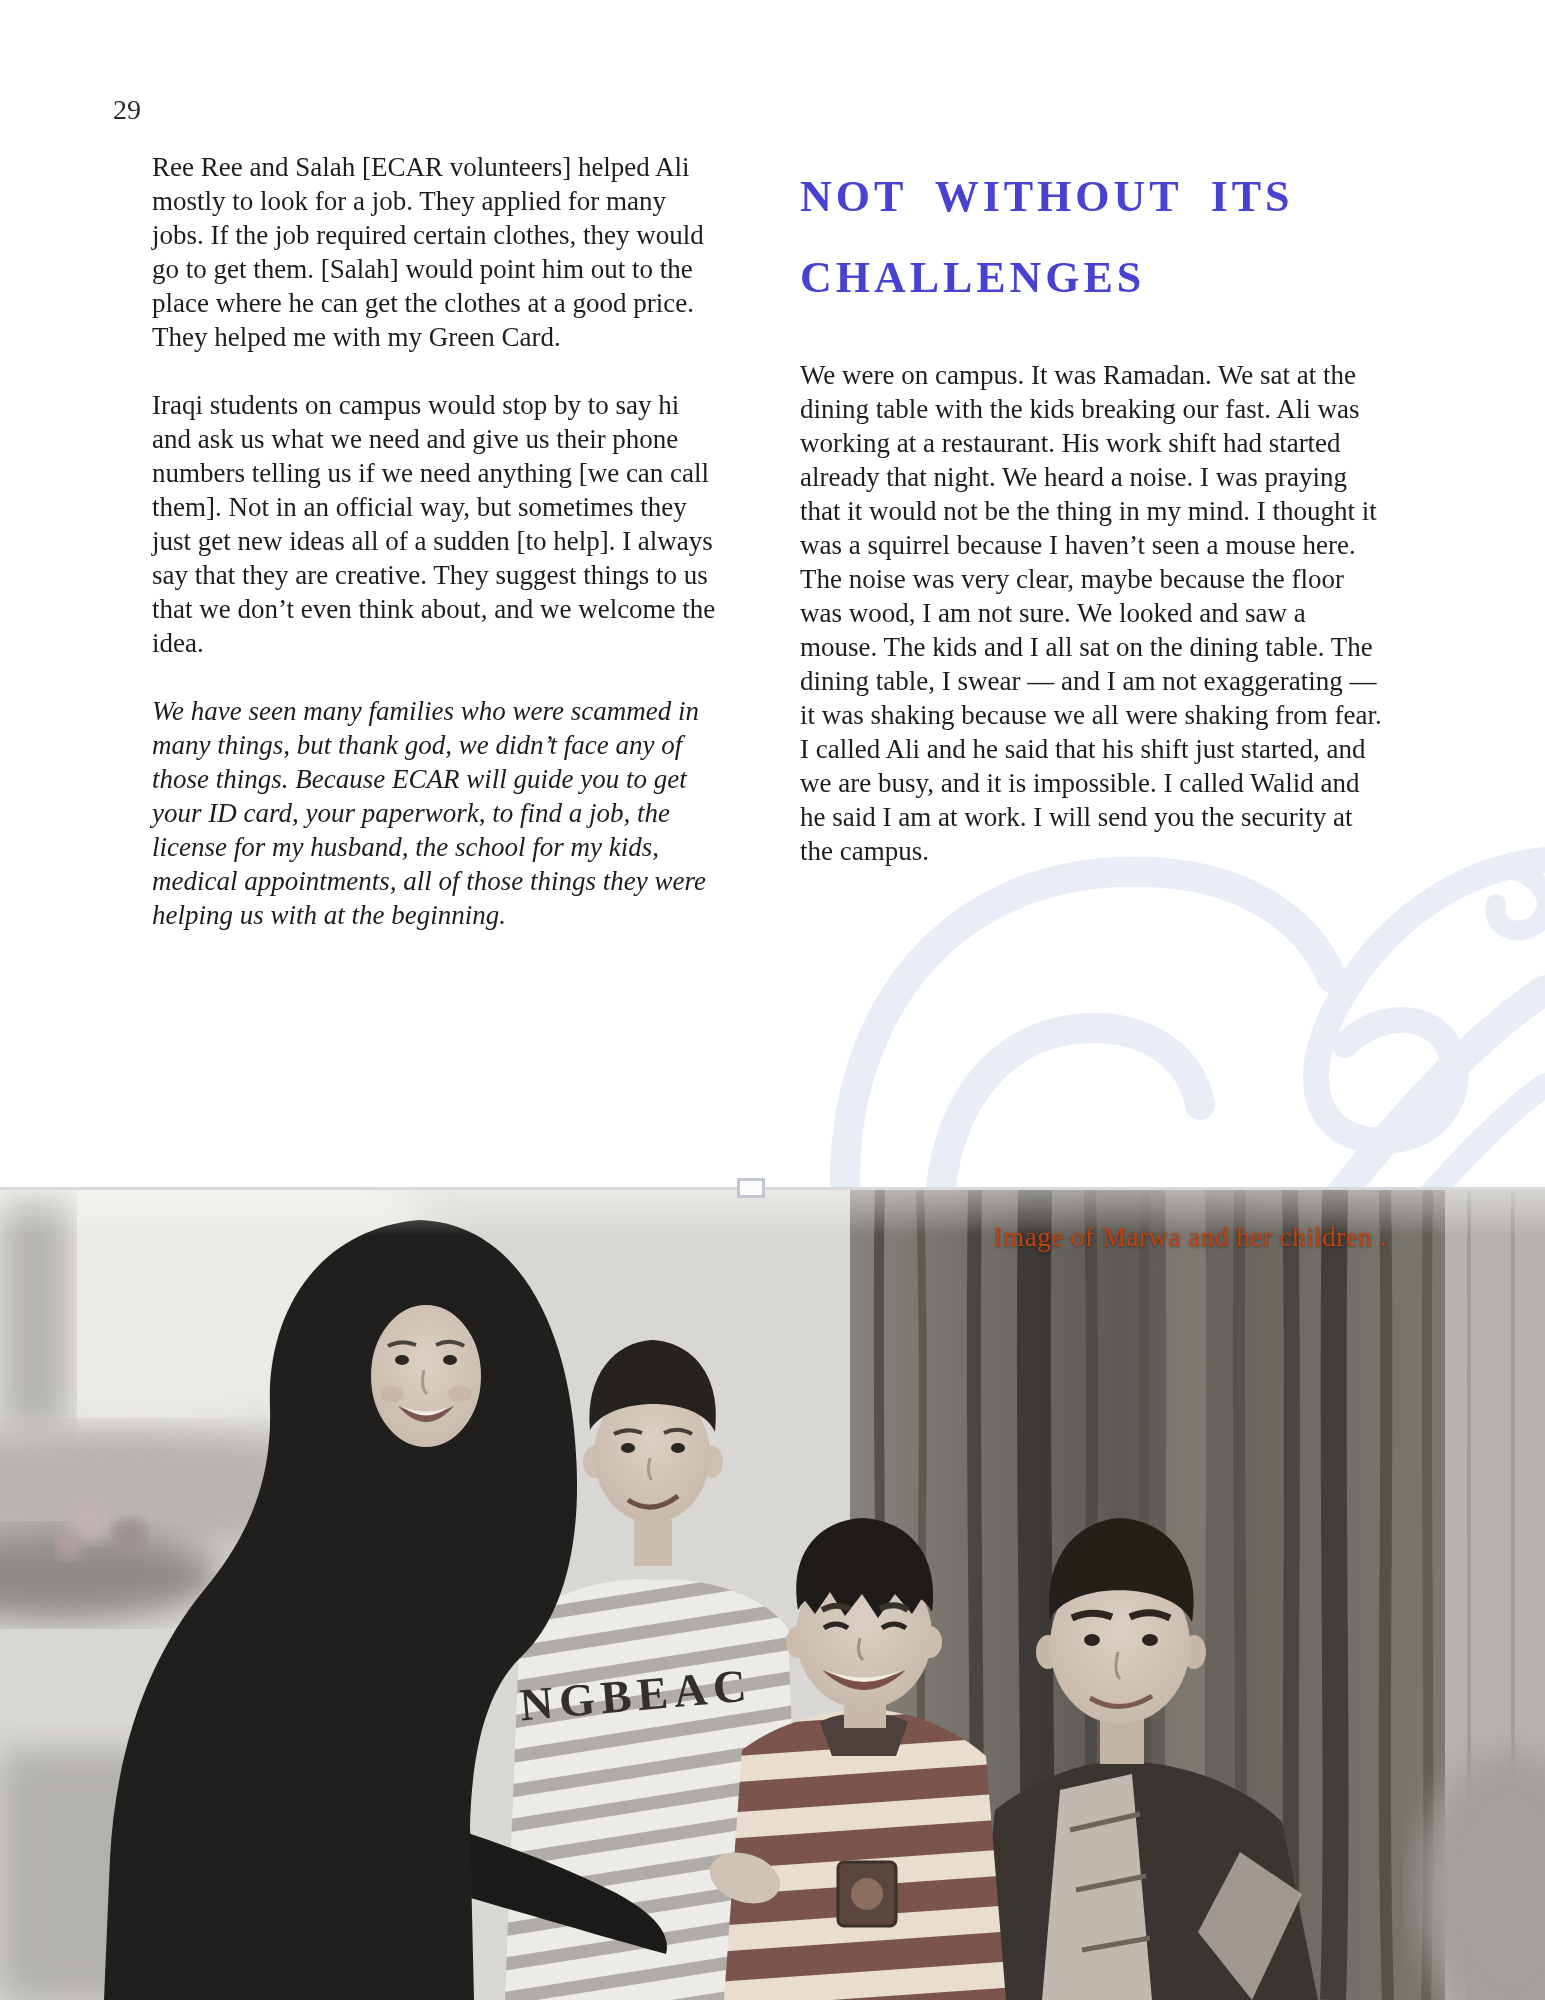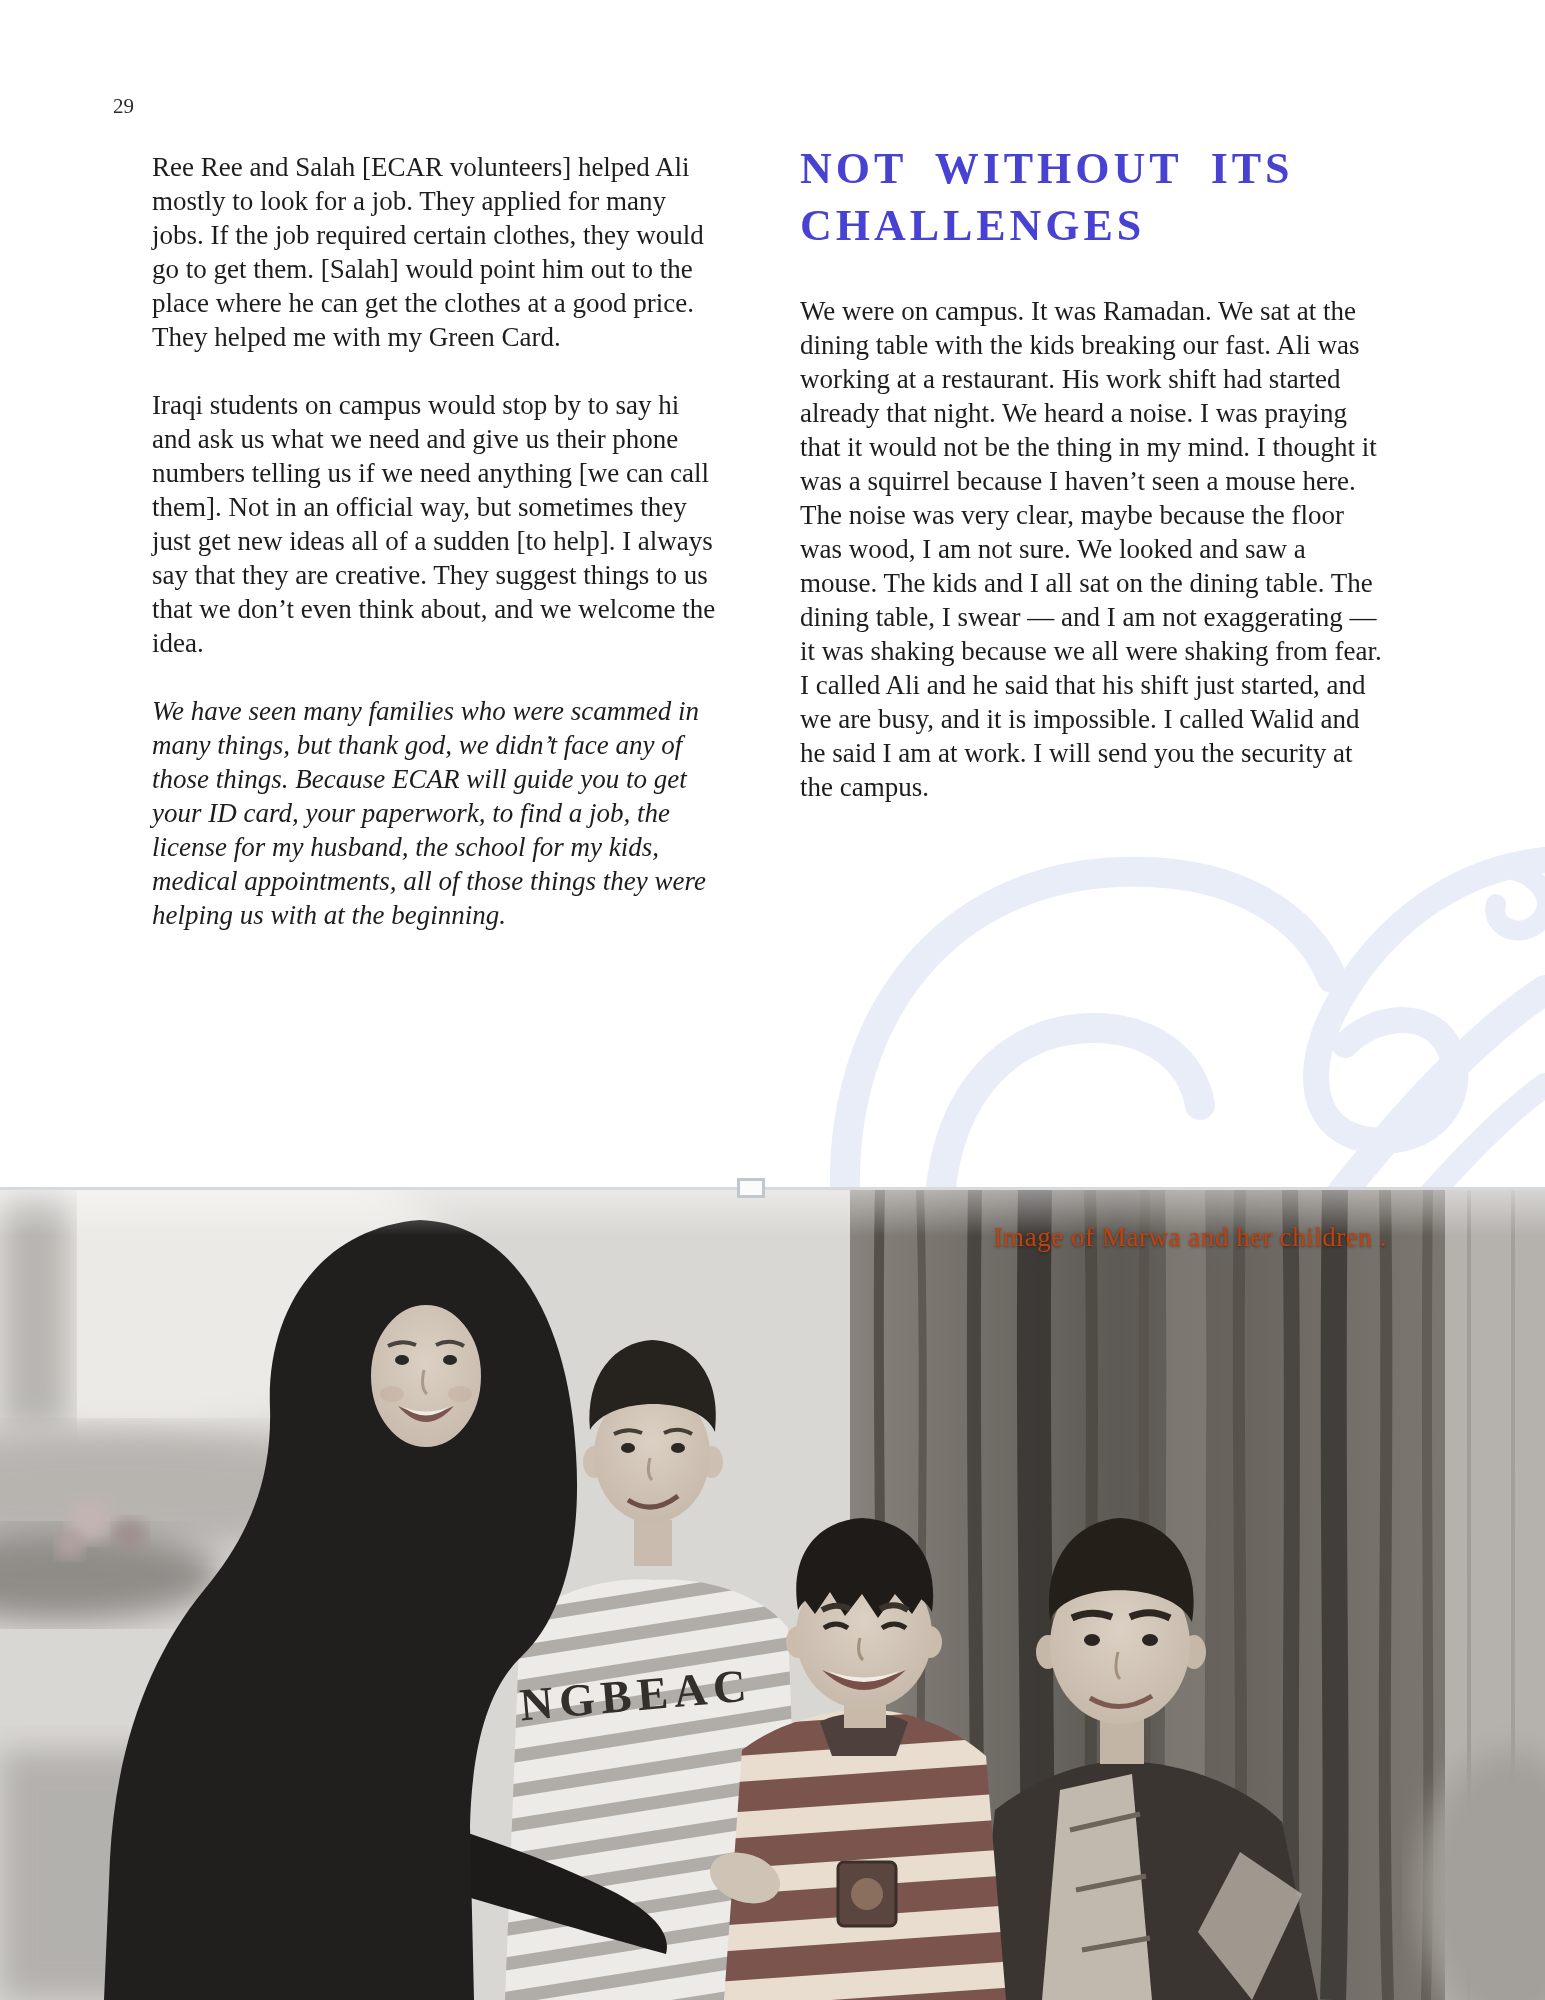--- a/index.html
+++ b/index.html
@@ -2,30 +2,30 @@
 <html><head>
 <meta charset="utf-8">
 <style>
   html,body { margin:0; padding:0; background:#ffffff; }
   .page {
     position:relative; width:1545px; height:2000px; background:#ffffff;
     overflow:hidden; font-family:"Liberation Serif","DejaVu Serif",serif;
   }
   .page-number {
     position:absolute; left:113px; top:94px;
-    font-size:21px; color:#2b2b2b;
+    font-size:28px; color:#2b2b2b;
   }
   .col { position:absolute; color:#1d1d1f; font-size:27px; line-height:34px; }
   .col-left  { left:152px; top:150px; width:572px; }
   .col-right { left:800px; top:140px; width:585px; }
   .col p { margin:0 0 34px 0; }
   .col p.italic { font-style:italic;margin-top:12px; }
   .heading {
-    color:#4842d2; font-weight:bold; font-size:44px; line-height:57px;
-    letter-spacing:.09em; word-spacing:.32em; margin:0 0 40px 0;
+    color:#4842d2; font-weight:bold; font-size:44px; line-height:81px;
+    letter-spacing:.09em; word-spacing:.32em; margin:16px 0 40px 0;
   }
   .flourish { position:absolute; left:640px; top:840px; width:905px; height:355px; }
   .photo {
     position:absolute; left:0; top:1187px; width:1545px; height:813px;
     border-top:3px solid #d6dade; box-sizing:border-box;
   }
   .photo svg { display:block; }
   .caption {
     position:absolute; right:158px; top:1222px; color:#c2410c;
     font-size:27px; letter-spacing:.02em;

